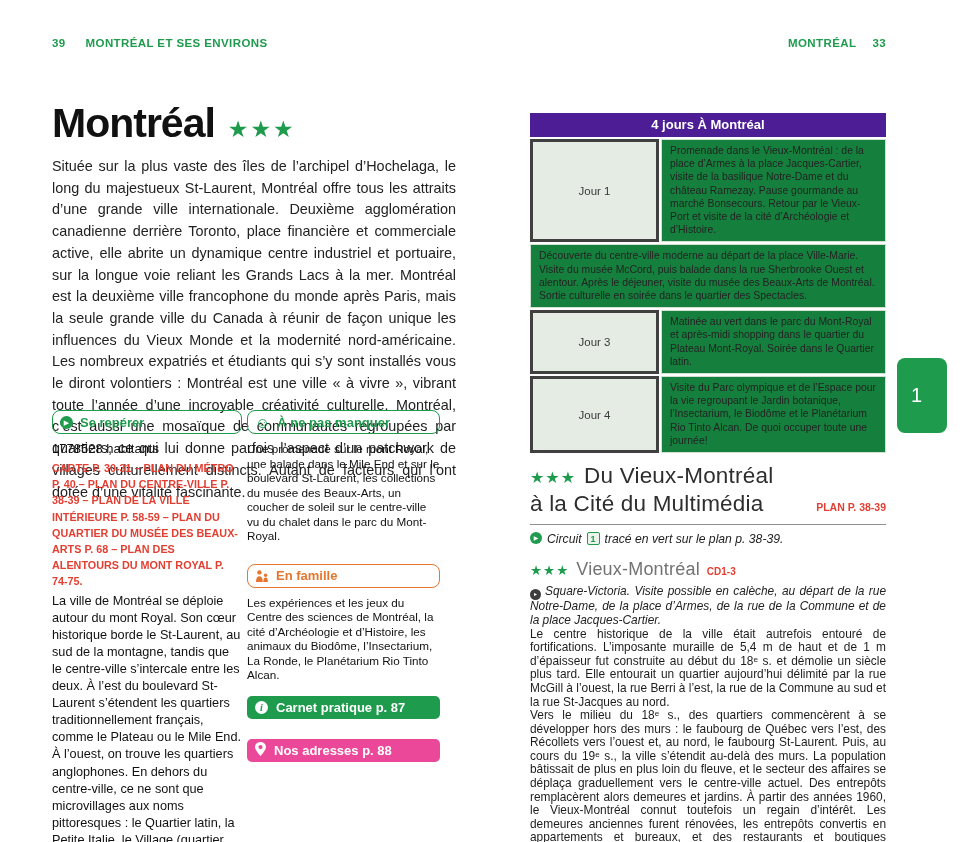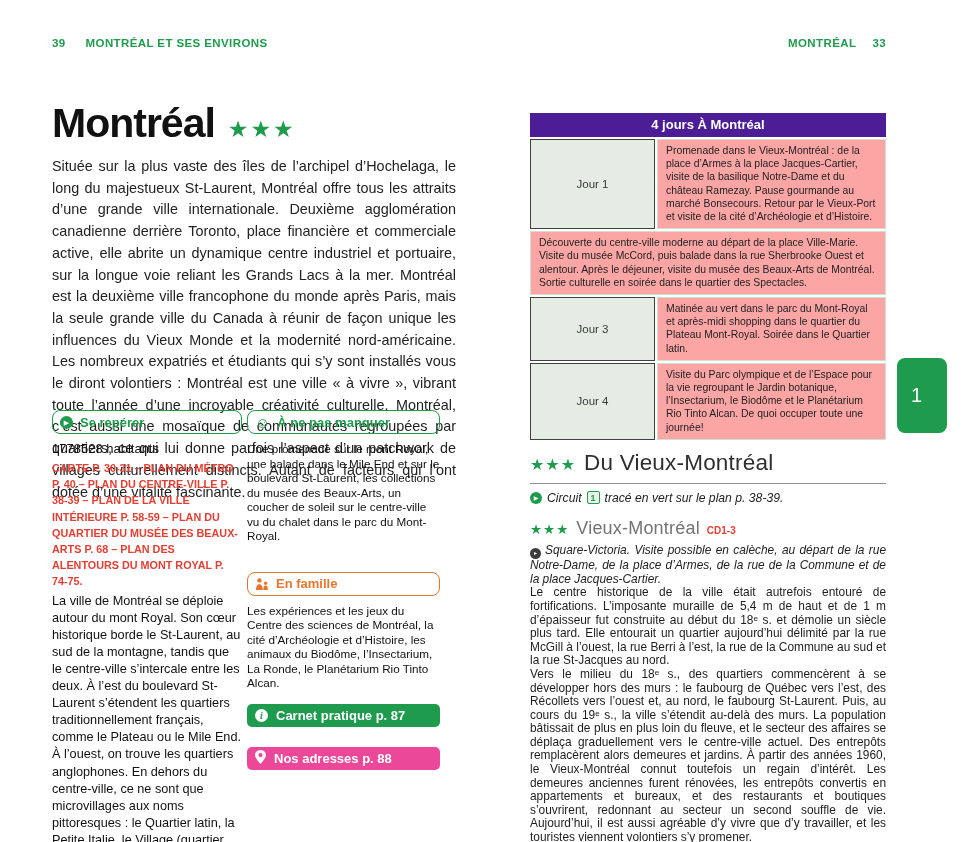--- a/index.html
+++ b/index.html
@@ -48,35 +48,35 @@
   .info-disc{display:inline-flex;align-items:center;justify-content:center;flex:0 0 auto;
     width:13px;height:13px;border-radius:50%;background:#fff;color:#1f9b4d;
     font-size:10px;font-weight:bold;font-family:"Liberation Serif",serif;font-style:italic;}
 
   
   .rp{width:356px;}
   .itable{width:356px;}
   .itable .thead{background:#4c1d95;color:#fff;text-align:center;
     font-size:13px;font-weight:bold;padding:4px 0 5px;}
   .itable .row{display:flex;gap:2px;margin-top:2px;}
-  .itable .cday{flex:0 0 123px;background:#e5ece4;border:1px solid #404040;
+  .itable .cday{flex:0 0 123px;background:#e5ece4;border:3px solid #404040;
     display:flex;align-items:center;justify-content:center;
     font-size:11.5px;color:#3a3a3a;}
-  .itable .cprog{flex:1;background:#fca5a5;border:1px solid #d2dfd1;
+  .itable .cprog{flex:1;background:#15803d;border:1px solid #d2dfd1;
     padding:4px 8px 5px;font-size:10.4px;line-height:13.2px;color:#222;}
 
   .sect{margin-top:10px;}
   .sect .l1{display:flex;align-items:baseline;gap:8px;}
   .sect .stars{color:#1f9b4d;font-size:16px;letter-spacing:1px;}
   .sect .st{font-size:22.5px;color:#2e2e2e;letter-spacing:.2px;}
   .sect .l2{display:flex;align-items:baseline;justify-content:space-between;margin-top:2px;}
   .planref{font-size:10.5px;font-weight:bold;color:#e23f33;}
   .rule{border:none;border-top:1px solid #8f8f8f;margin:7px 0 0;}
 
-  .circuit{display:flex;align-items:center;gap:5px;margin-top:7px;
+  .circuit{display:flex;align-items:flex-start;gap:5px;margin-top:7px;
     font-size:12.2px;font-style:italic;color:#222;}
   .circuit .disc{width:12px;height:12px;font-size:6px;}
   .cirbox{display:inline-flex;align-items:center;justify-content:center;
     width:11px;height:11px;border:1px solid #1f9b4d;border-radius:2px;
     color:#1f9b4d;font-size:9px;font-style:normal;font-weight:bold;background:#eaf4ea;}
 
   .h3{display:flex;align-items:baseline;gap:7px;margin-top:13px;}
   .h3 .stars{color:#1f9b4d;font-size:13.5px;letter-spacing:1px;}
   .h3 .ht{font-size:18px;color:#737373;font-weight:500;letter-spacing:.2px;}
   .h3 .gref{font-size:10px;font-weight:bold;color:#e23f33;}
@@ -124,21 +124,21 @@
   <div class="colbody">La ville de Montréal se déploie autour du mont Royal. Son cœur historique borde le St-Laurent, au sud de la montagne, tandis que le centre-ville s’intercale entre les deux. À l’est du boulevard St-Laurent s’étendent les quartiers traditionnellement français, comme le Plateau ou le Mile End. À l’ouest, on trouve les quartiers anglophones. En dehors du centre-ville, ce ne sont que microvillages aux noms pittoresques : le Quartier latin, la Petite Italie, le Village (quartier gay à l’est de Berri-UQAM). À l’est, l’ancien quartier ouvrier francophone d’Hochelaga-Maisonneuve s’établit autour du Parc olympique.</div>
 </div>
 
 <div class="abs colB" style="left:247px;top:410px;">
   <div class="kbox">
     <span class="smiley">☺</span>
     <span class="lbl">À ne pas manquer</span>
   </div>
   <div class="colbodyB">Une promenade sur le mont Royal, une balade dans le Mile End et sur le boulevard St-Laurent, les collections du musée des Beaux-Arts, un coucher de soleil sur le centre-ville vu du chalet dans le parc du Mont-Royal.</div>
 
-  <div class="kbox orange" style="margin-top:28px;">
+  <div class="kbox orange" style="margin-top:20px;">
     <span style="display:inline-flex;">
       <svg width="14" height="12" viewBox="0 0 14 12">
           <circle cx="4.4" cy="2.4" r="2.2" fill="#e5762e"></circle>
           <path d="M1 12 Q1 6.2 4.4 6.2 Q7.8 6.2 7.8 12 Z" fill="#e5762e"></path>
           <circle cx="10.6" cy="5.2" r="1.7" fill="#e5762e"></circle>
           <path d="M8.3 12 Q8.3 7.6 10.6 7.6 Q12.9 7.6 12.9 12 Z" fill="#e5762e"></path>
         </svg>
     </span>
     <span class="lbl">En famille</span>
   </div>
@@ -177,20 +177,24 @@
       <div class="cday">Jour 4</div>
       <div class="cprog">Visite du Parc olympique et de l’Espace pour la vie regroupant le Jardin botanique, l’Insectarium, le Biodôme et le Planétarium Rio Tinto Alcan. De quoi occuper toute une journée!</div>
     </div>
   </div>
 
   <div class="sect">
     <div class="l1">
       <span class="stars">★★★</span>
       <span class="st">Du Vieux-Montréal</span>
     </div>
+    <div class="l2">
+      <span class="st">à la Cité du Multimédia</span>
+      <span class="planref">PLAN P. 38-39</span>
+    </div>
     <hr class="rule">
   </div>
 
   <div class="circuit">
     <span class="disc">▶</span>
     <span>Circuit</span>
     <span class="cirbox">1</span>
     <span>tracé en vert sur le plan p. 38-39.</span>
   </div>
 

